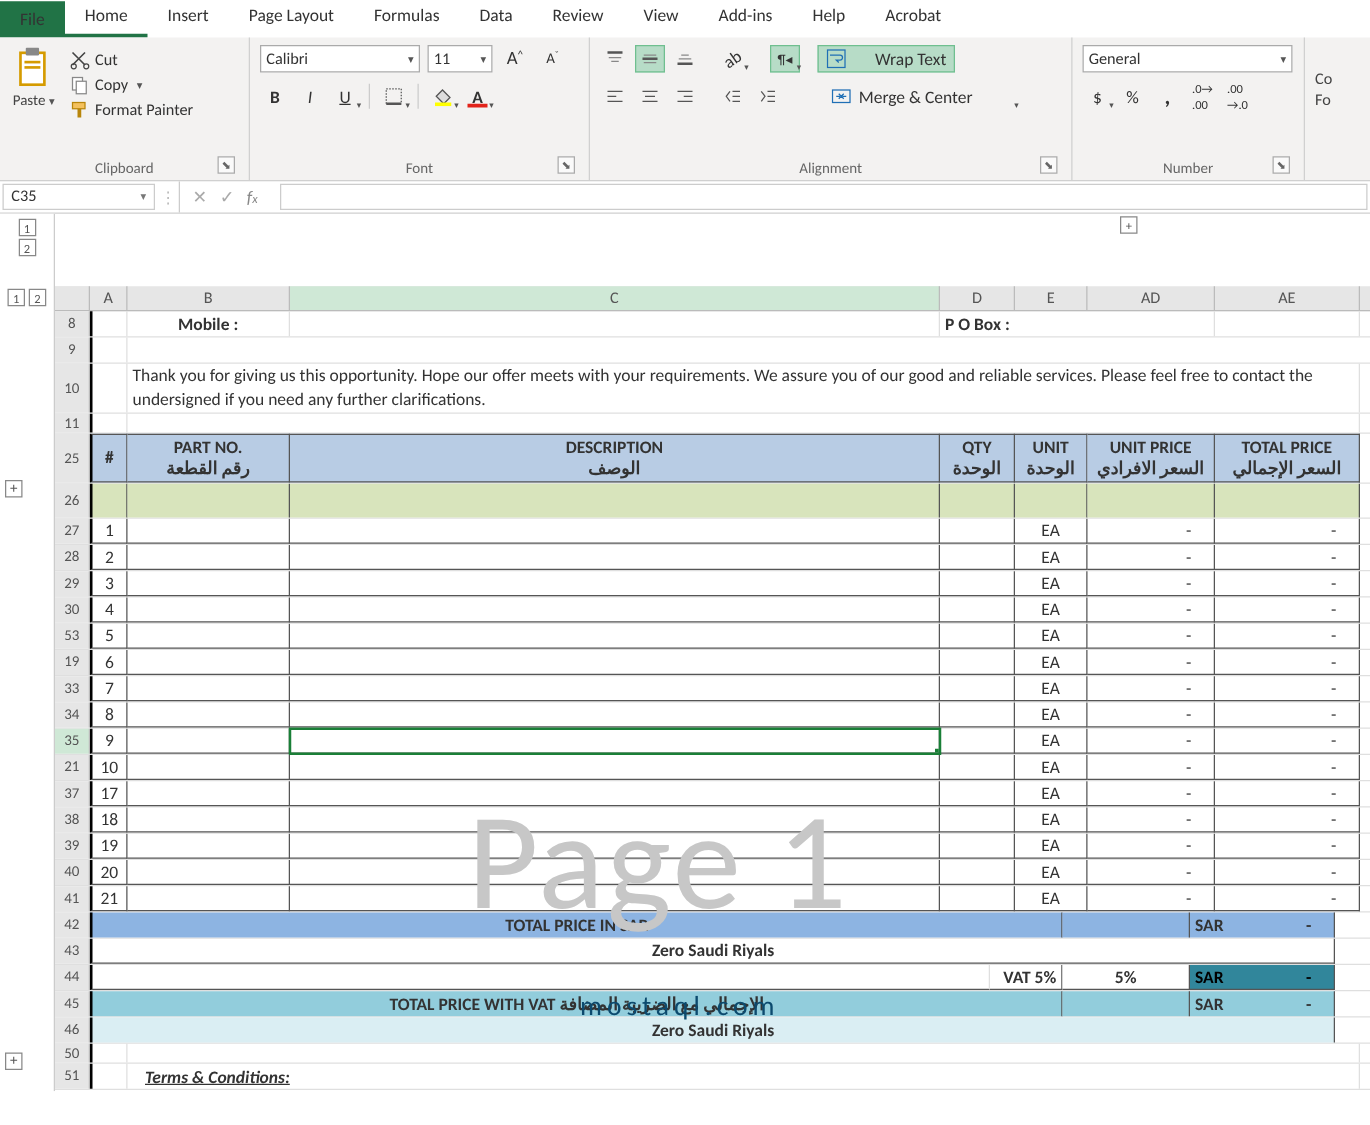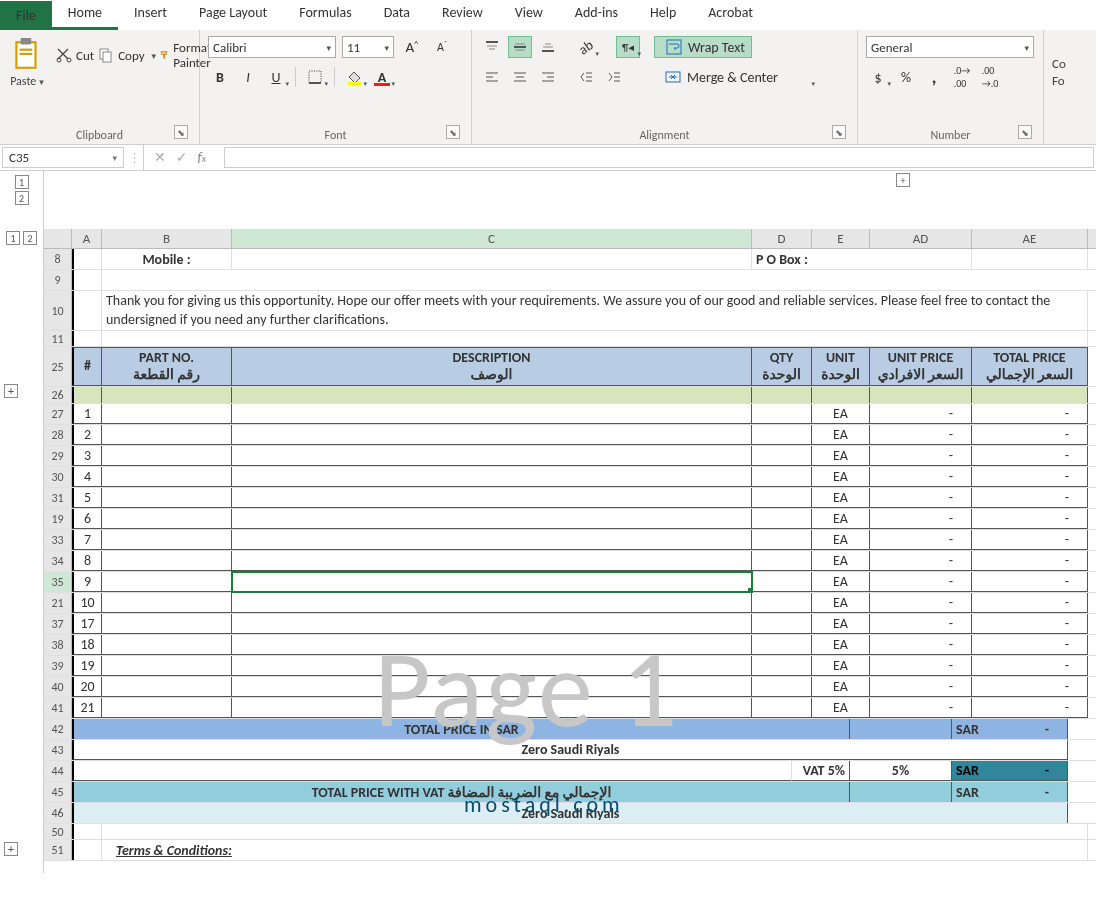--- a/index.html
+++ b/index.html
@@ -28,21 +28,21 @@
   
   .ribbon{background:var(--rib-grey);border-bottom:1px solid var(--rib-border);display:flex;height:115px;position:relative}
   .group{border-right:1px solid var(--rib-border);padding:6px 8px 2px 8px;display:flex;flex-direction:column;justify-content:space-between;position:relative}
   .group-body{display:flex;gap:10px;align-items:flex-start;flex:1}
   .group-label{text-align:center;font-size:12px;color:#666;padding-top:3px;position:relative}
   .dialog-launcher{position:absolute;right:3px;bottom:3px;width:14px;height:14px;border:1px solid #aaa;display:flex;align-items:center;justify-content:center;font-size:9px;color:#666;background:#fafafa}
 
   .big-btn{display:flex;flex-direction:column;align-items:center;gap:2px;font-size:12px;color:#444;cursor:pointer;padding:2px}
   .big-btn svg{width:34px;height:34px}
 
-  .stack{display:flex;flex-direction:row;gap:4px}
+  .stack{display:flex;flex-direction:column;gap:4px}
   .row{display:flex;align-items:center;gap:6px}
   .mini{font-size:13px;color:#333;cursor:pointer;display:flex;align-items:center;gap:4px}
   .mini svg{width:16px;height:16px}
   .dd{font-size:9px;color:#555;padding-left:3px}
 
   .combo{border:1px solid #aaa;background:#fff;height:22px;display:flex;align-items:center;padding:0 4px;font-size:13px;color:#333}
   .combo .caret{margin-left:auto;font-size:9px;color:#555}
 
   .sqbtn{width:24px;height:22px;border:1px solid transparent;display:flex;align-items:center;justify-content:center;cursor:pointer;font-size:14px;color:#333;position:relative}
   .sqbtn .dd{position:absolute;right:-2px;bottom:-1px;font-size:7px}
@@ -249,21 +249,21 @@
         <div class="sqbtn">
             <span style="transform:rotate(-35deg);display:inline-block">ab</span>
             <span class="dd">▾</span>
           </div>
         <div style="width:10px"></div>
         <div class="sqbtn sel">
             <span style="font-size:11px">¶◂</span>
             <span class="dd">▾</span>
           </div>
         <div style="width:6px"></div>
-        <div class="sqbtn wide sel" style="width:98px;justify-content:flex-end">
+        <div class="sqbtn wide sel" style="width:110px;justify-content:space-between">
           <svg width="16" height="16">
               <rect x="1" y="1" width="14" height="14" fill="none" stroke="#1f6fb5"></rect>
               <path d="M3 5h8a2 2 0 0 1 0 4H8l2 2" fill="none" stroke="#1f6fb5"></path>
             </svg>
           <span>Wrap Text</span>
         </div>
       </div>
       <div class="row" style="gap:4px">
         <div class="sqbtn">
             <svg width="16" height="16">
@@ -453,21 +453,21 @@
       <div class="cell cAD hdr-blue">
           <span>UNIT PRICE</span>
           <span>السعر الافرادي</span>
         </div>
       <div class="cell cAE hdr-blue">
           <span>TOTAL PRICE</span>
           <span>السعر الإجمالي</span>
         </div>
     </div>
 
-    <div class="grid-row olive-row" style="height:17px">
+    <div class="grid-row olive-row" style="height:28px">
       <div class="rh">26</div>
       <div class="cell cA leftborder"></div>
         <div class="cell cB"></div>
         <div class="cell cC"></div>
         <div class="cell cD"></div>
         <div class="cell cE"></div>
         <div class="cell cAD"></div>
         <div class="cell cAE"></div>
     </div>
 
@@ -506,21 +506,21 @@
           <div class="rh">30</div>
           <div class="cell cA leftborder">4</div>
           <div class="cell cB"></div>
           <div class="cell cC"></div>
           <div class="cell cD"></div>
           <div class="cell cE unit">EA</div>
           <div class="cell cAD dash">-</div>
           <div class="cell cAE dash">-</div>
         </div>
         <div class="grid-row data-row">
-          <div class="rh">31</div>
+          <div class="rh">53</div>
           <div class="cell cA leftborder">5</div>
           <div class="cell cB"></div>
           <div class="cell cC"></div>
           <div class="cell cD"></div>
           <div class="cell cE unit">EA</div>
           <div class="cell cAD dash">-</div>
           <div class="cell cAE dash">-</div>
         </div>
         <div class="grid-row data-row">
           <div class="rh">19</div>

